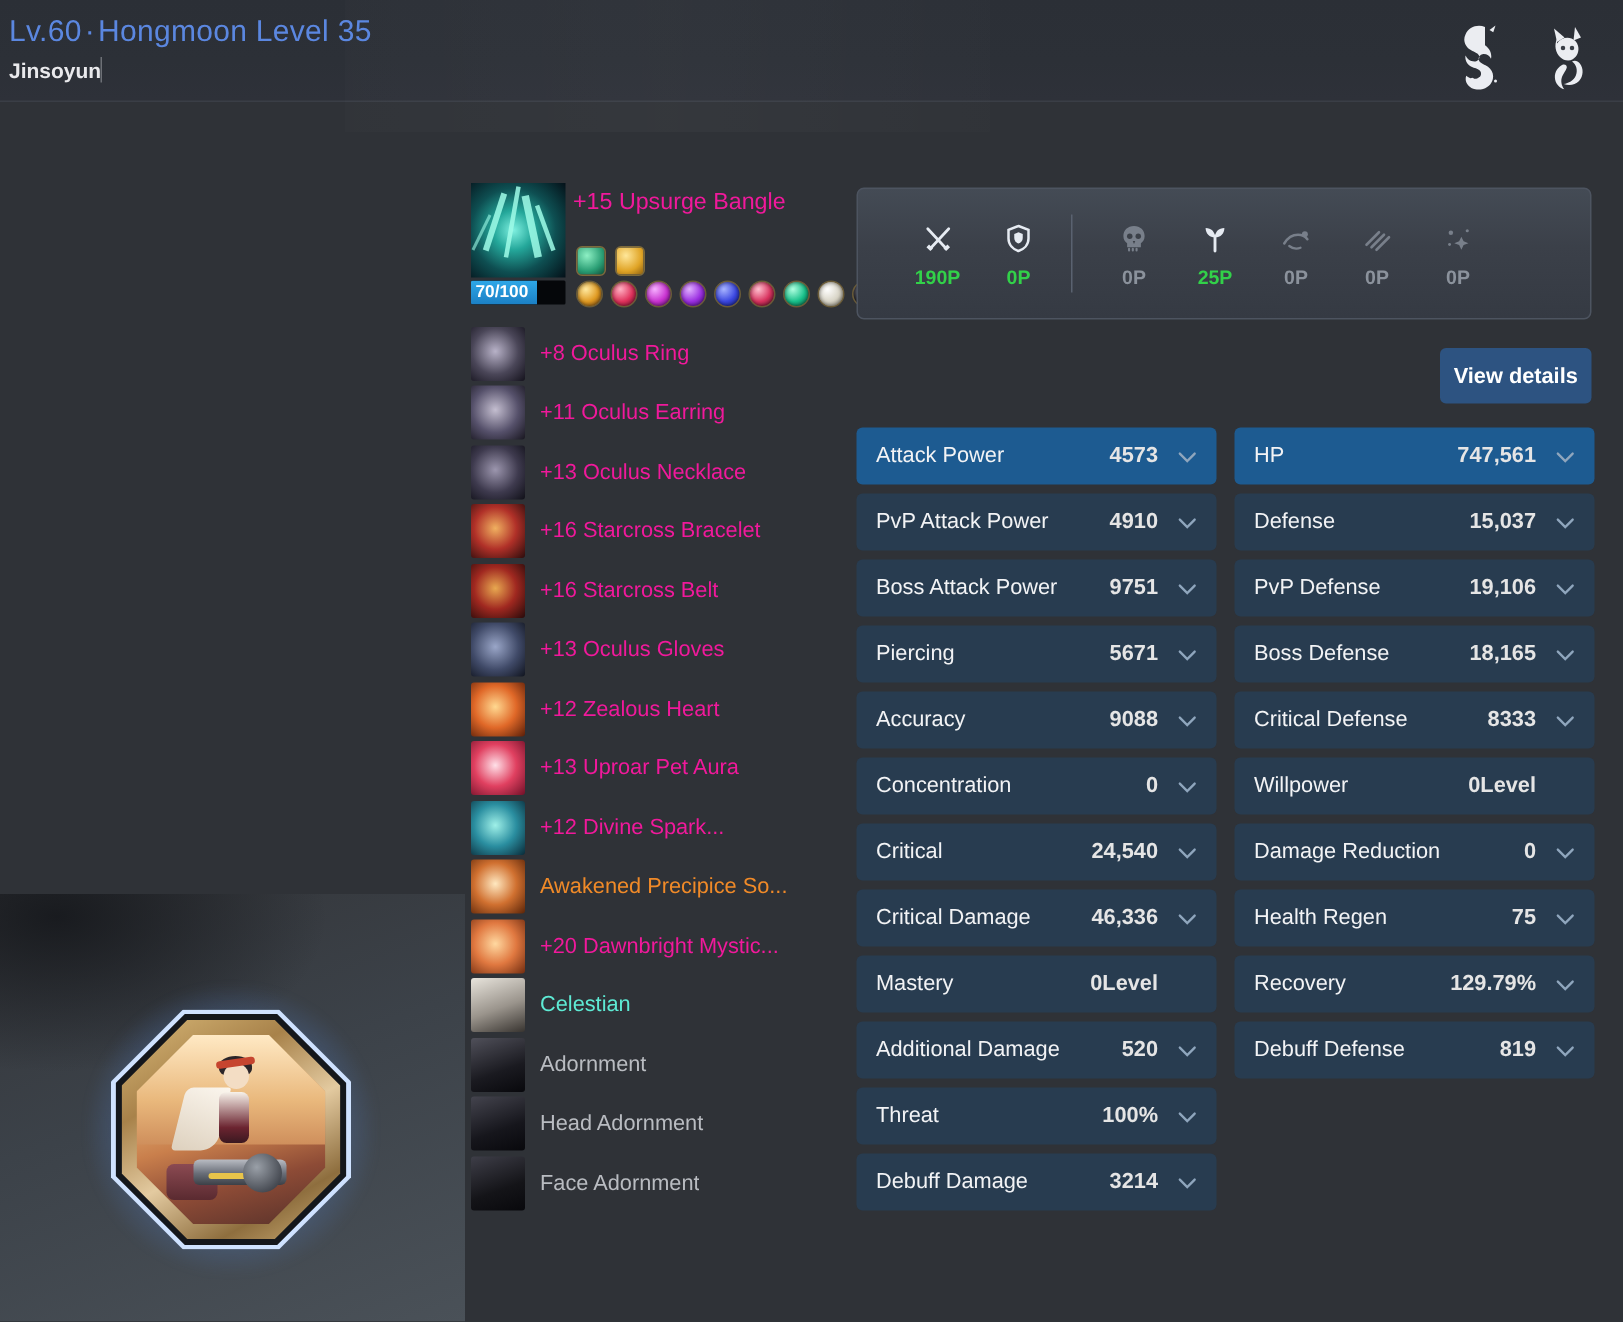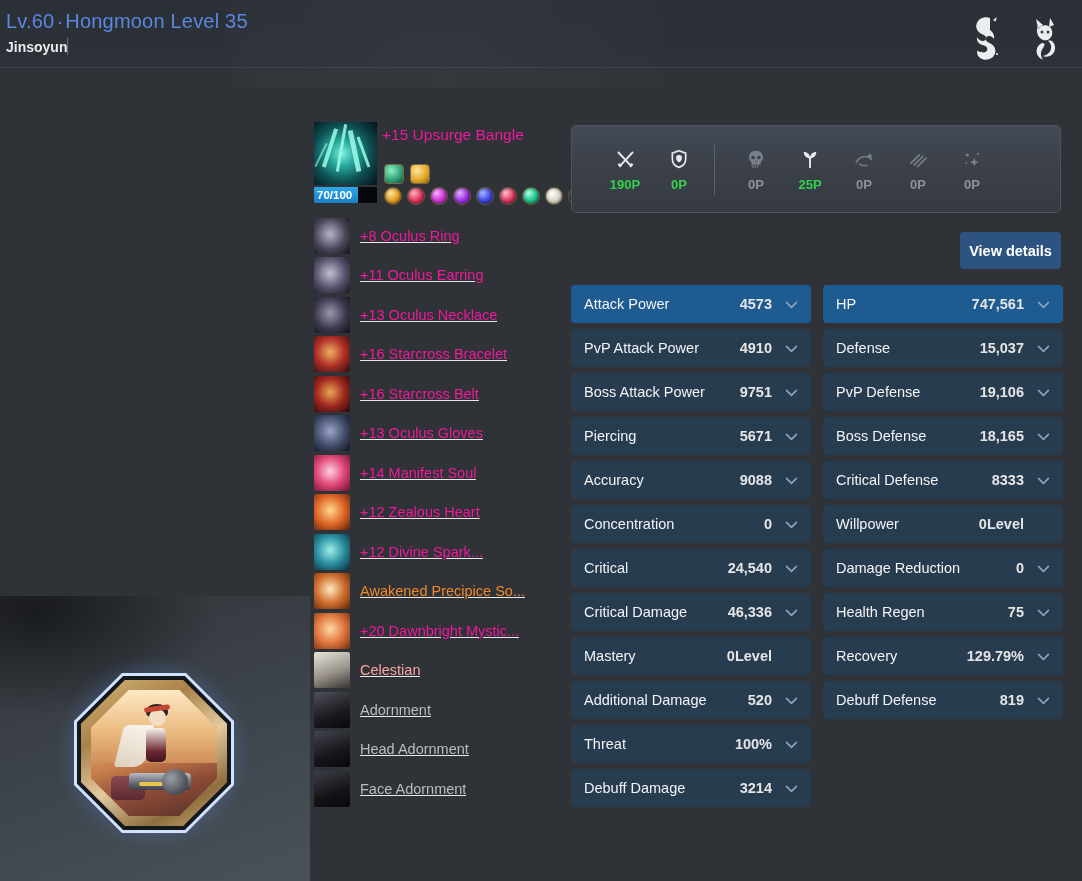--- a/index.html
+++ b/index.html
@@ -81,30 +81,30 @@
   #portrait-art .gun-barrel { position:absolute; left:30%; top:66%; width:62px; height:17px;
     background:linear-gradient(180deg,#b9bcc3,#696e78 55%,#3c4047); border-radius:4px; }
   #portrait-art .gun-body { position:absolute; left:16%; top:68%; width:34px; height:24px;
     background:linear-gradient(180deg,#8b4a52,#5a2a30); border-radius:5px; }
   #portrait-art .gun-drum { position:absolute; left:56%; top:63%; width:26px; height:26px;
     border-radius:50%; background:radial-gradient(circle at 35% 35%,#9aa0a8,#4a4e56 70%,#2b2e34); }
   #portrait-art .gun-stripe { position:absolute; left:38%; top:73%; width:26px; height:4px;
     background:#e8c44a; border-radius:2px; }
 
   
-  #equip-list { position:absolute; left:314px; top:122px; width:250px;text-decoration:underline; }
+  #equip-list { position:absolute; left:314px; top:122px; width:250px; }
   .equip-row { display:flex; align-items:center; height:39.5px; }
   .equip-row.weapon { height:94px; align-items:flex-start; position:relative; }
   .eq-icon { width:36px; height:36px; flex:0 0 36px; border-radius:2px; overflow:hidden;
     background:#0c0c10; position:relative; }
   .eq-label { font-size:14.5px; margin-left:10px; white-space:nowrap;
     overflow:hidden; text-overflow:ellipsis; max-width:200px; }
   .c-pink { color:#f0199b; }
   .c-orange { color:#f08a28; }
-  .c-purple { color:#fca5a5; }
+  .c-purple { color:#5eead4; }
   .c-gray { color:#b9bcc1; }
 
   
   #weapon-icon { position:absolute; left:0; top:0; width:63px; height:63px;
     background:radial-gradient(circle at 45% 50%,#7ff0e0 0%,#24a79a 28%,#0e4f52 60%,#041018 100%);
     overflow:hidden; }
   #weapon-icon .shard { position:absolute; background:#9ffbe8; opacity:.85; }
   #weapon-label { position:absolute; left:68px; top:4px; font-size:15.5px; }
   #weapon-hp-bar { position:absolute; left:0; top:65px; width:63px; height:16px;
     background:#05070a; border-radius:1px; overflow:hidden; }
@@ -267,26 +267,26 @@
       </div>
       <div class="equip-row">
         <div class="eq-icon" style="background: radial-gradient(circle at 45% 45%, rgb(232, 168, 80), rgb(160, 40, 32) 50%, rgb(38, 10, 10));"></div>
         <div class="eq-label c-pink">+16 Starcross Belt</div>
       </div>
       <div class="equip-row">
         <div class="eq-icon" style="background: radial-gradient(circle at 45% 45%, rgb(154, 166, 200), rgb(64, 74, 104) 55%, rgb(16, 20, 30));"></div>
         <div class="eq-label c-pink">+13 Oculus Gloves</div>
       </div>
       <div class="equip-row">
-        <div class="eq-icon" style="background: radial-gradient(circle at 45% 45%, rgb(255, 208, 224), rgb(224, 72, 120) 50%, rgb(106, 16, 48));"></div>
-        <div class="eq-label c-pink">+14 Manifest Soul</div>
-      </div>
-      <div class="equip-row">
         <div class="eq-icon" style="background: radial-gradient(circle at 45% 45%, rgb(255, 216, 144), rgb(224, 104, 40) 50%, rgb(90, 30, 8));"></div>
         <div class="eq-label c-pink">+12 Zealous Heart</div>
+      </div>
+      <div class="equip-row">
+        <div class="eq-icon" style="background: radial-gradient(circle at 45% 45%, rgb(255, 224, 232), rgb(224, 64, 96) 50%, rgb(112, 16, 40));"></div>
+        <div class="eq-label c-pink">+13 Uproar Pet Aura</div>
       </div>
       <div class="equip-row">
         <div class="eq-icon" style="background: radial-gradient(circle at 45% 45%, rgb(159, 240, 232), rgb(42, 142, 160) 50%, rgb(10, 42, 56));"></div>
         <div class="eq-label c-pink">+12 Divine Spark...</div>
       </div>
       <div class="equip-row">
         <div class="eq-icon" style="background: radial-gradient(circle at 45% 45%, rgb(255, 232, 192), rgb(208, 112, 48) 50%, rgb(90, 36, 8));"></div>
         <div class="eq-label c-orange">Awakened Precipice So...</div>
       </div>
       <div class="equip-row">

